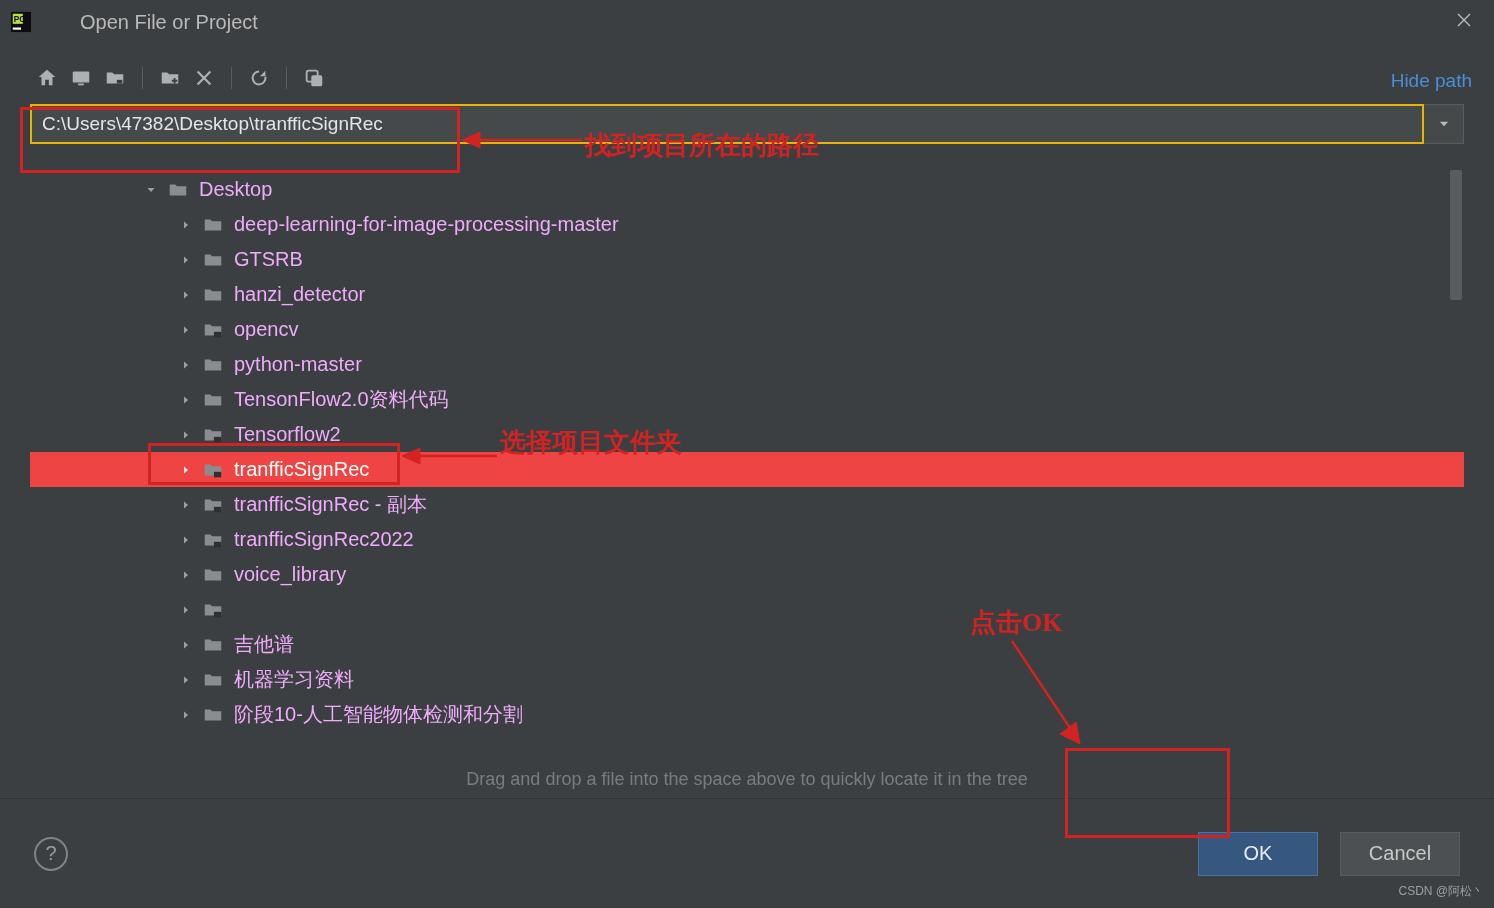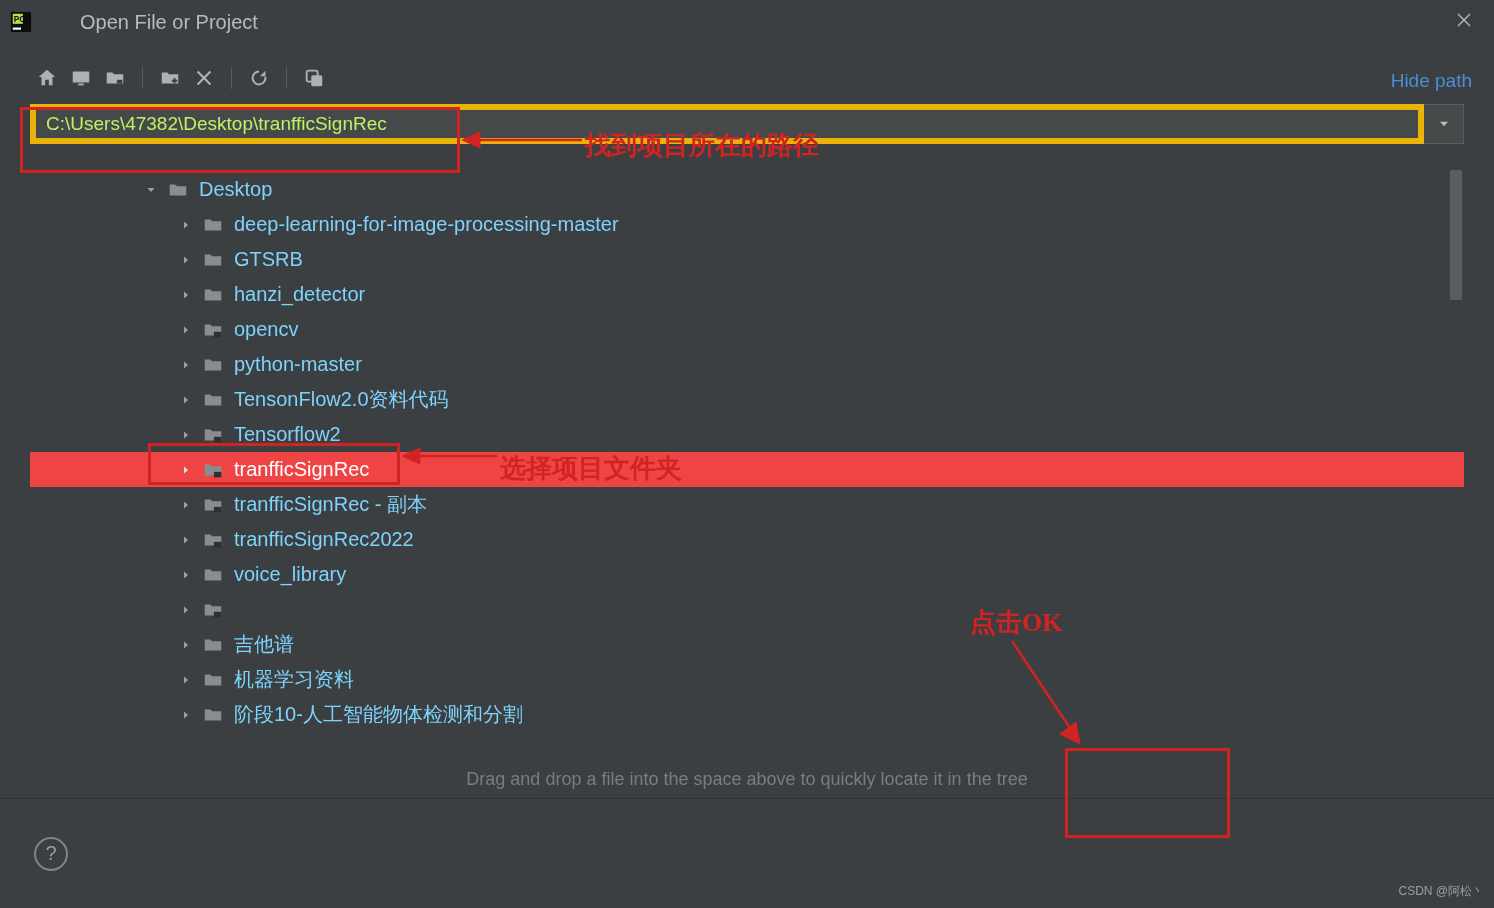--- a/index.html
+++ b/index.html
@@ -12,29 +12,29 @@
   .titlebar .close { width: 40px; text-align: center; color: #bbbbbb; font-size: 20px; cursor: pointer; }
 
   .toolbar-row { display: flex; align-items: flex-end; justify-content: space-between; padding: 20px 22px 6px 30px; }
   .toolbar { display: flex; align-items: center; }
   .tbtn { width: 34px; height: 28px; display: flex; align-items: center; justify-content: center; color: #aeb0b2; cursor: pointer; }
   .tbtn svg { width: 22px; height: 22px; fill: #aeb0b2; }
   .tsep { width: 1px; height: 22px; background: #5a5d5f; margin: 0 10px; }
   .hide-path { color: #4a8ed6; font-size: 19px; cursor: pointer; }
 
   .path-row { display: flex; align-items: stretch; margin: 6px 30px 0 30px; height: 40px; }
-  .path-input { flex: 1; background: #45494a; border: 6px solid #eab308; color: #bef264; font-size: 19px; padding: 0 10px; outline: none; }
+  .path-input { flex: 1; background: #45494a; border: 2px solid #eab308; color: #e5e5e5; font-size: 19px; padding: 0 10px; outline: none; }
   .path-dd { width: 40px; background: #45494a; border: 1px solid #5a5d5f; border-left: none; display: flex; align-items: center; justify-content: center; cursor: pointer; }
   .path-dd svg { width: 14px; height: 14px; fill: #bbbbbb; }
 
   .tree-wrap { position: absolute; left: 30px; right: 30px; top: 170px; bottom: 170px; background: #3c3f41; overflow: hidden; }
   .tree-scroll { position: absolute; right: 2px; top: 0; bottom: 0; width: 12px; background: transparent; }
   .tree-thumb { position: absolute; right: 0; top: 0; width: 12px; height: 130px; background: #5a5d5f; border-radius: 2px; }
   .tree { list-style: none; font-size: 20px; line-height: 35px; padding-top: 2px; }
-  .tree li { display: flex; align-items: center; white-space: nowrap; color: #7dd3fc; cursor: pointer; height: 35px; }
+  .tree li { display: flex; align-items: center; white-space: nowrap; color: #f0abfc; cursor: pointer; height: 35px; }
   .tree li.selected { background: #ef4444; color: #ffffff; }
   .tree .chev { width: 32px; display: flex; align-items: center; justify-content: center; }
   .tree .chev svg { width: 12px; height: 12px; fill: #9da0a2; }
   .tree li.selected .chev svg { fill: #e0e6ee; }
   .tree .folder-ic { width: 26px; display: flex; align-items: center; margin-right: 6px; }
   .tree .folder-ic svg { width: 22px; height: 22px; }
   .tree .lbl { }
   .ind-0 { padding-left: 105px; }
   .ind-1 { padding-left: 140px; }
 
@@ -350,31 +350,35 @@
     </ul>
   <div class="tree-scroll">
     <div class="tree-thumb"></div>
   </div>
 </div>
 
 <div class="hint">Drag and drop a file into the space above to quickly locate it in the tree</div>
 
 <div class="footer">
   <div class="help-btn">?</div>
+  <div class="actions">
+    <div class="btn primary">OK</div>
+    <div class="btn">Cancel</div>
+  </div>
 </div>
 
 <div class="anno anno-box" style="left:20px; top:107px; width:440px; height:66px;"></div>
 <div class="anno anno-text" style="left:585px; top:128px;text-align:center;">找到项目所在的路径</div>
 <svg class="anno" style="left:460px; top:128px; width:125px; height:30px;">
     <line x1="122" y1="12" x2="18" y2="12" class="anno-arrow" stroke-width="2.5"></line>
     <path d="M2 12 L20 4 L20 20 Z" class="anno-arrow"></path>
   </svg>
 
 <div class="anno anno-box" style="left:148px; top:443px; width:252px; height:42px;"></div>
-<div class="anno anno-text" style="left:500px; top:425px;margin-top:26px;">选择项目文件夹</div>
+<div class="anno anno-text" style="left:500px; top:425px;">选择项目文件夹</div>
 <svg class="anno" style="left:400px; top:444px; width:100px; height:30px;">
     <line x1="97" y1="12" x2="18" y2="12" class="anno-arrow" stroke-width="2.5"></line>
     <path d="M2 12 L20 4 L20 20 Z" class="anno-arrow"></path>
   </svg>
 
 <div class="anno anno-box" style="left:1065px; top:748px; width:165px; height:90px;"></div>
 <div class="anno anno-text" style="left:970px; top:605px;">点击OK</div>
 <svg class="anno" style="left:1002px; top:636px; width:90px; height:115px;">
     <line x1="10" y1="5" x2="70" y2="95" class="anno-arrow" stroke-width="2.5"></line>
     <path d="M78 108 L74 86 L58 98 Z" class="anno-arrow"></path>

